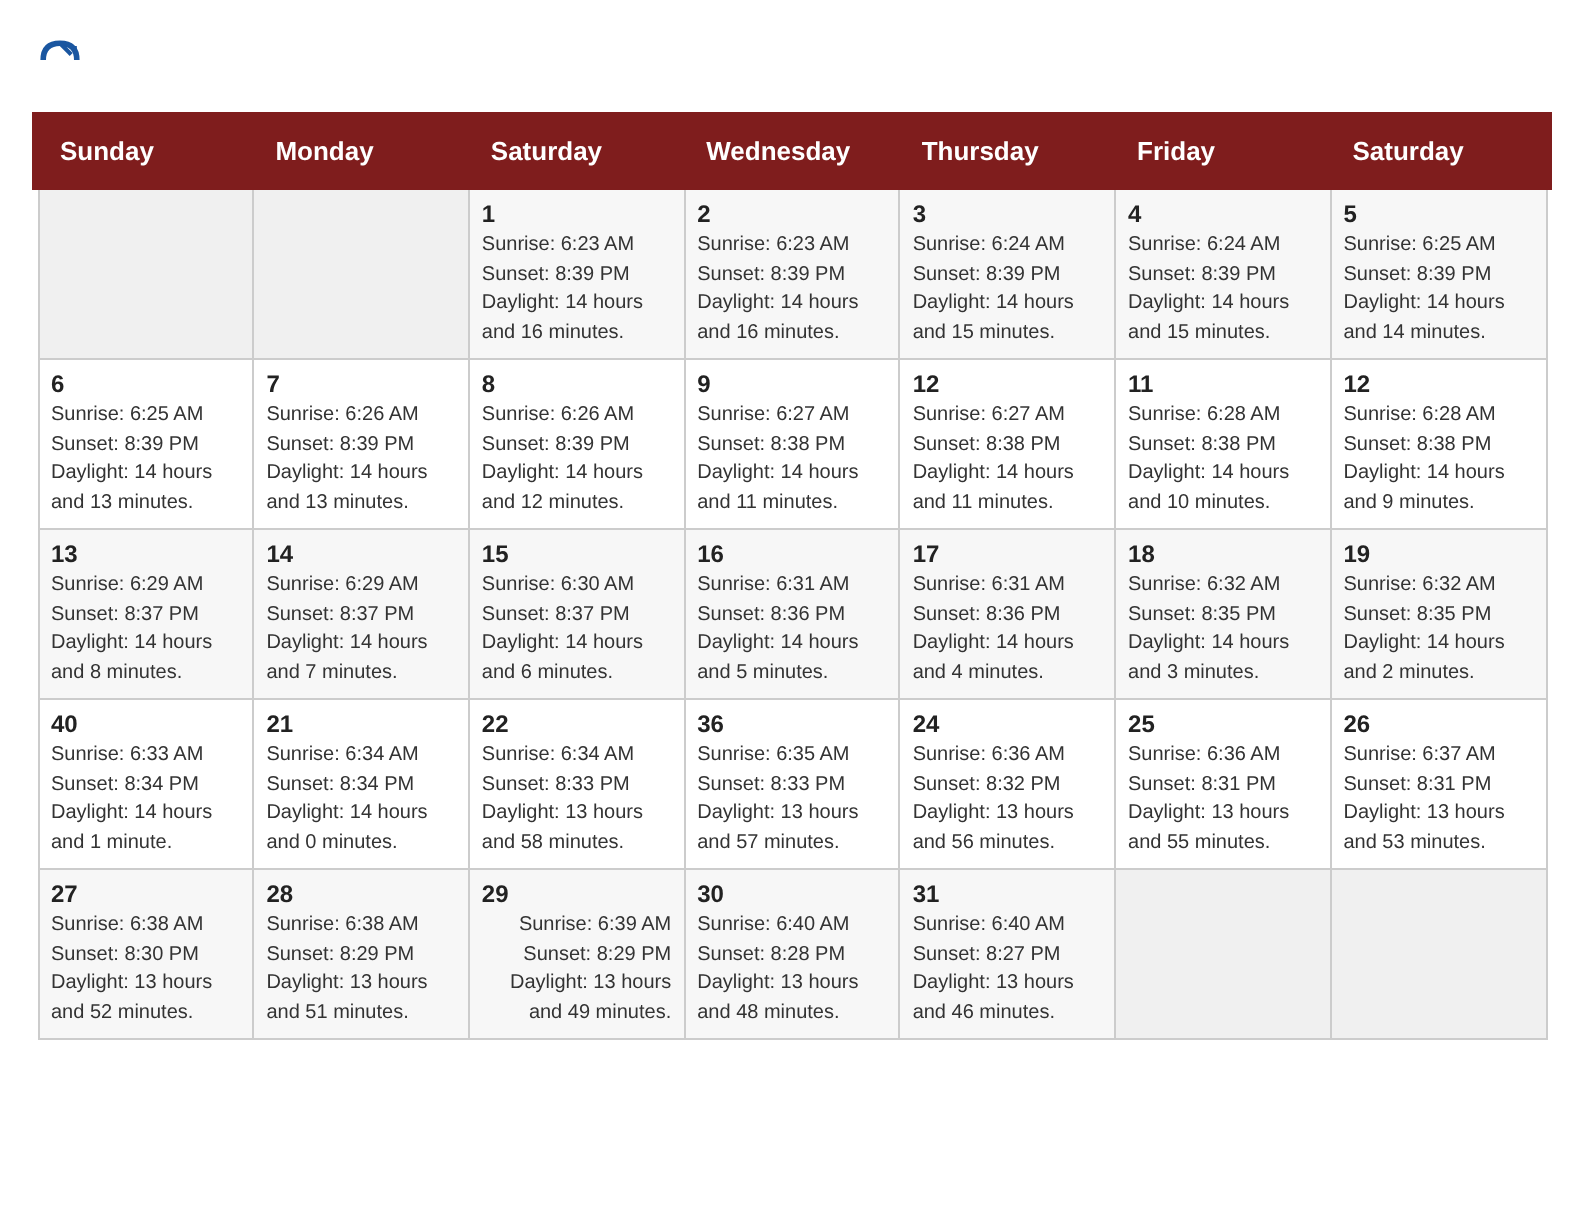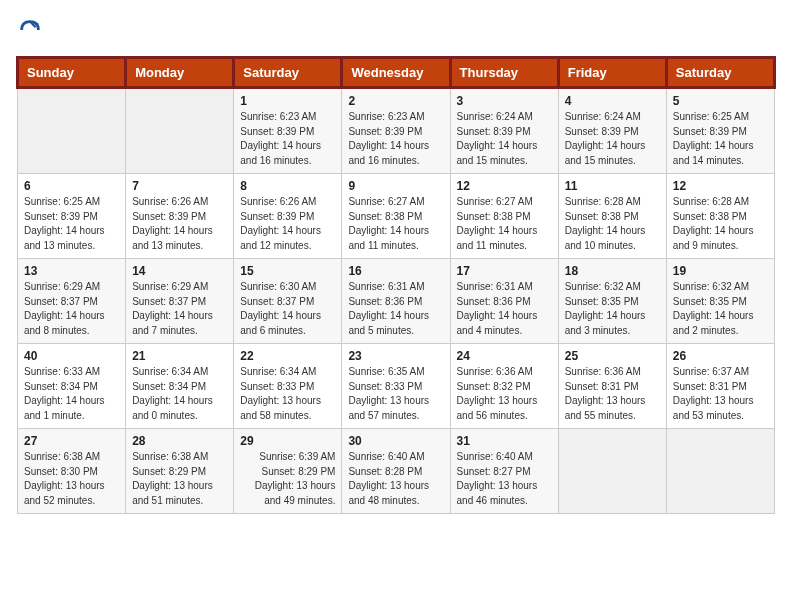--- a/index.html
+++ b/index.html
@@ -47,27 +47,27 @@
       font-size: 15px;
       color: #444;
       margin-top: 2px;
     }
     .calendar {
       width: 100%;
       border-collapse: collapse;
       border: 1px solid #ccc;
     }
     .calendar th {
-      background-color: #c2410c;
+      background-color: #7f1d1d;
       color: #fff;
       text-align: left;
       padding: 6px 8px;
       font-size: 13px;
       font-weight: bold;
-      border: 3px solid #7f1d1d;
+      border: 6px solid #7f1d1d;
     }
     .calendar td {
       vertical-align: top;
       padding: 5px 6px;
       border: 1px solid #ccc;
       font-size: 10.5px;
       color: #333;
       width: 14.28%;
       min-height: 80px;
       background: #fff;
@@ -263,21 +263,21 @@
 Sunset: 8:34 PM
 Daylight: 14 hours and 0 minutes.</div>
         </td>
         <td>
           <span class="day-number">22</span>
           <div class="day-info" style="white-space: pre-line;">Sunrise: 6:34 AM
 Sunset: 8:33 PM
 Daylight: 13 hours and 58 minutes.</div>
         </td>
         <td>
-          <span class="day-number">23</span>
+          <span class="day-number">36</span>
           <div class="day-info" style="white-space: pre-line;">Sunrise: 6:35 AM
 Sunset: 8:33 PM
 Daylight: 13 hours and 57 minutes.</div>
         </td>
         <td>
           <span class="day-number">24</span>
           <div class="day-info" style="white-space: pre-line;">Sunrise: 6:36 AM
 Sunset: 8:32 PM
 Daylight: 13 hours and 56 minutes.</div>
         </td>

